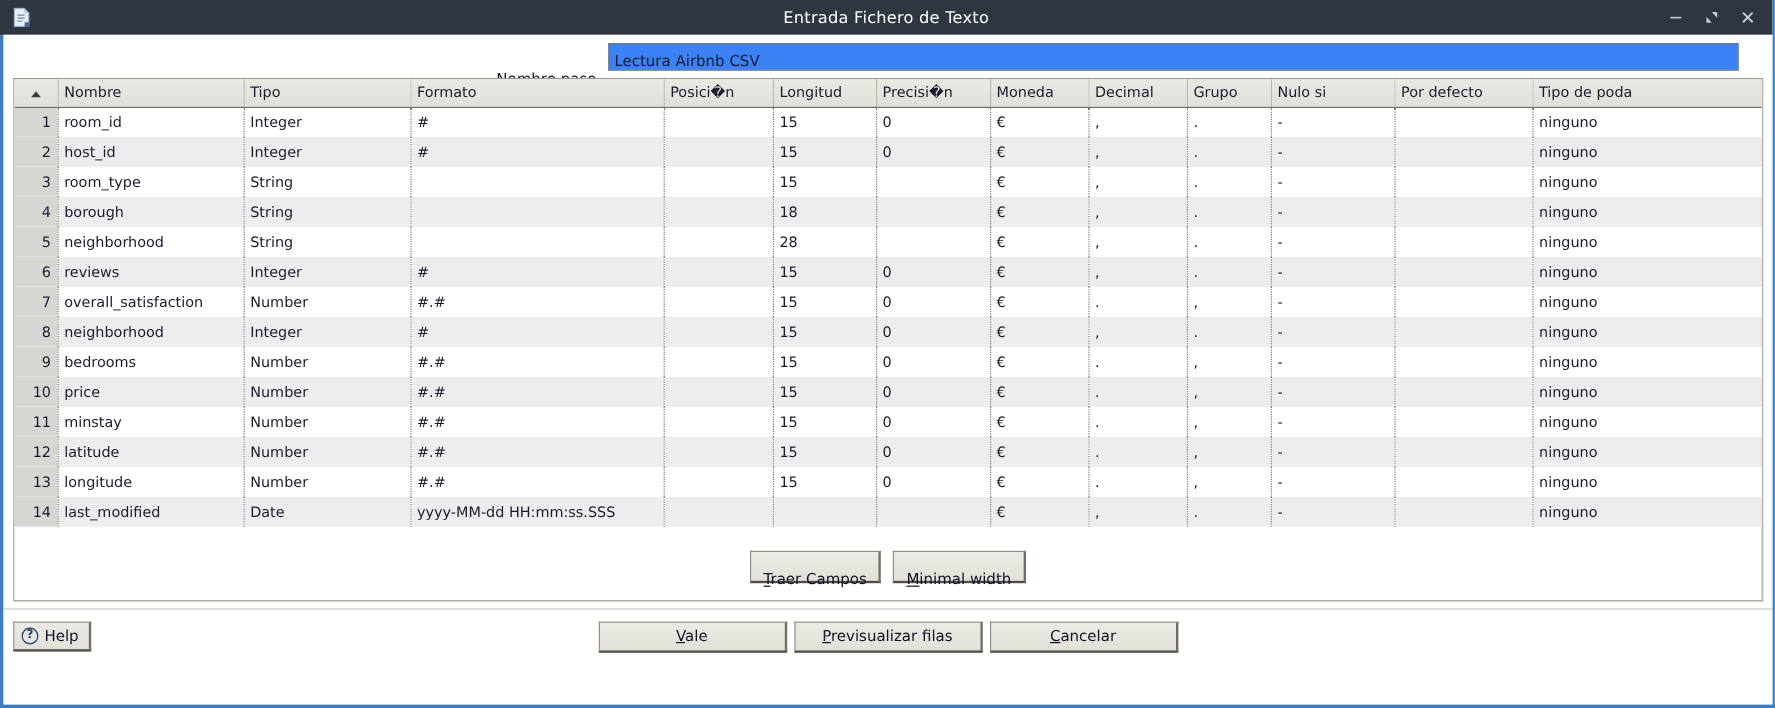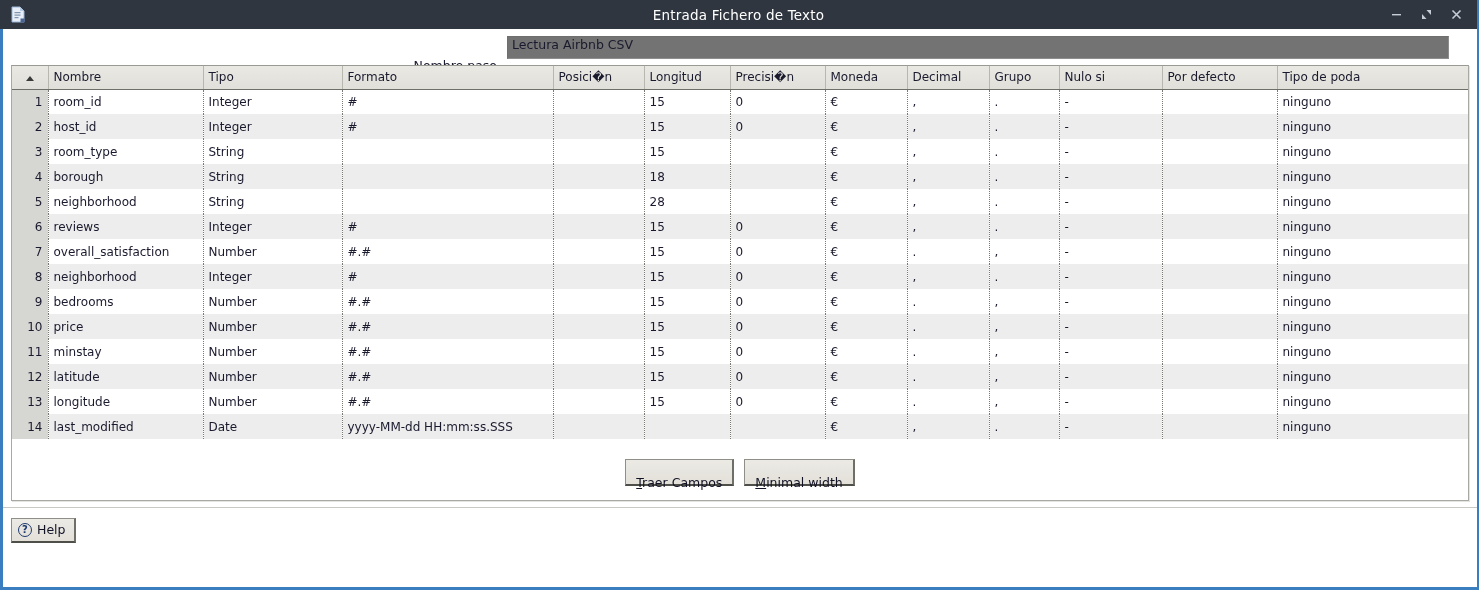--- a/index.html
+++ b/index.html
@@ -90,23 +90,23 @@
     font-size: 12.5px;
     box-sizing: border-box;
     margin-top: 36px;
   }
   #steprow .field {
     flex: 1 1 auto;
     height: 23px;
     border: 1px solid #8d8d8d;
     border-top-color: #6e6e6e;
     border-left-color: #6e6e6e;
-    background: #737373;
-    display: flex;
-    align-items: flex-start;
+    background: #3b82f6;
+    display: flex;
+    align-items: flex-end;
     padding: 0 4px;
     font-size: 12.5px;
     box-sizing: border-box;
     margin-right: 20px;
   }
   
   #tabsbar {
     display: flex;
     align-items: flex-end;
     padding-left: 8px;
@@ -594,16 +594,21 @@
       </div>
     </div>
 
     <div id="bottombar">
       <div id="helpwrap">
         <div class="btn">
           <span class="qicon">?</span>
           <span>Help</span>
         </div>
       </div>
+      <div id="bottombuttons">
+        <div class="btn"><u>V</u><span>ale</span></div>
+        <div class="btn"><u>P</u><span>revisualizar filas</span></div>
+        <div class="btn"><u>C</u><span>ancelar</span></div>
+      </div>
     </div>
 
   </div>
 </div>
 
 </body></html>

